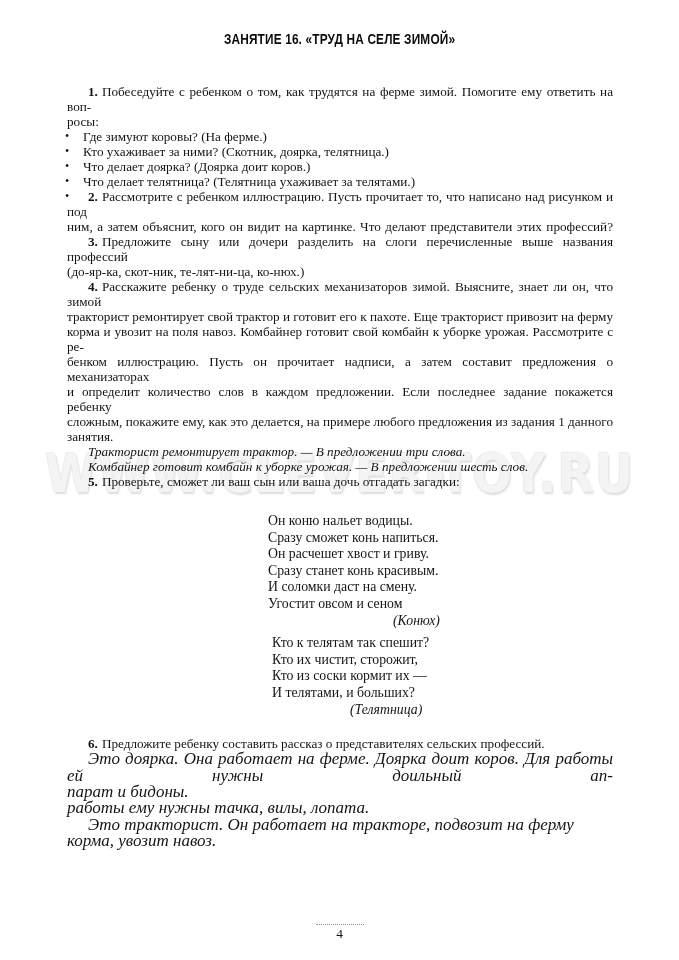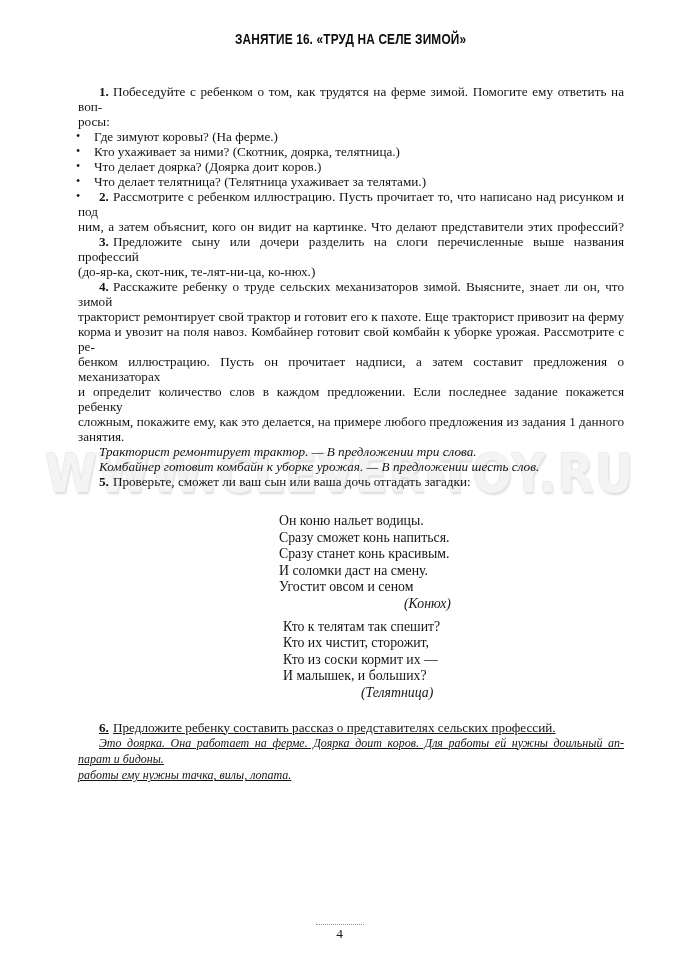--- a/index.html
+++ b/index.html
@@ -23,21 +23,21 @@
     color:#f4f4f4;
     text-shadow:1px 2px 2px #dcdcdc, -1px -1px 1px #ececec, 0 0 1px #e3e3e3;
     white-space:nowrap;
     transform:scaleY(1.12);
     transform-origin:center;
     z-index:0;
     user-select:none;
   }
   .content{
     position:absolute;
-    left:78px;top:0;
+    left:67px;top:0;
     width:546px;
     z-index:1;
   }
   .title-wrap{margin-top:30px;text-align:center;}
   .title{
     display:inline-block;
     margin:0;
     font-family:"Liberation Sans", sans-serif;
     font-weight:bold;
     font-size:14.8px;
@@ -53,22 +53,22 @@
   .ind{text-indent:21px;}
   .it{font-style:italic;}
   .num{font-weight:bold;margin-right:4px;}
   .bullet-row{position:relative;padding-left:16px;}
   .dot{position:absolute;left:-2px;top:0;font-size:12px;}
   .riddle1{margin-left:201px;margin-top:24px;}
   .riddle2{margin-left:205px;margin-top:6px;}
   .rln{font-size:13.8px;line-height:16.6px;}
   .answer1{padding-left:125px;}
   .answer2{padding-left:78px;}
-  .story-sec{margin-top:18px;text-decoration:underline;}
-  .sln{font-size:12px;line-height:16.4px;}
+  .story-sec{margin-top:18px;}
+  .sln{font-size:17px;line-height:16.4px;}
   .footer{
     position:absolute;
     top:924px;left:0;width:679px;
     text-align:center;z-index:1;
   }
   .footer-rule{
     width:48px;height:0;
     margin:0 auto;
     border-top:1px dotted #8f8f8f;
   }
@@ -119,42 +119,44 @@
       <div class="ln"><span>занятия.</span></div>
 
       <div class="ln ind it">Тракторист ремонтирует трактор. — В предложении три слова.</div>
       <div class="ln ind it">Комбайнер готовит комбайн к уборке урожая. — В предложении шесть слов.</div>
 
       <div class="ln ind"><b class="num">5.</b><span>Проверьте, сможет ли ваш сын или ваша дочь отгадать загадки:</span></div>
 
       <div class="riddle1">
         <div class="rln">Он коню нальет водицы.</div>
         <div class="rln">Сразу сможет конь напиться.</div>
+        <div class="rln">Он расчешет хвост и гриву.</div>
         <div class="rln">Сразу станет конь красивым.</div>
         <div class="rln">И соломки даст на смену.</div>
         <div class="rln">Угостит овсом и сеном</div>
         <div class="rln it answer1">(Конюх)</div>
       </div>
 
       <div class="riddle2">
         <div class="rln">Кто к телятам так спешит?</div>
         <div class="rln">Кто их чистит, сторожит,</div>
         <div class="rln">Кто из соски кормит их —</div>
-        <div class="rln">И малышек, и больших?</div>
+        <div class="rln">И телятами, и больших?</div>
         <div class="rln it answer2">(Телятница)</div>
       </div>
 
       <div class="story-sec">
         <div class="ln ind"><b class="num">6.</b><span>Предложите ребенку составить рассказ о представителях сельских профессий.</span></div>
 
         <div class="sln it jf ind">Это доярка. Она работает на ферме. Доярка доит коров. Для работы ей нужны доильный ап-</div>
         <div class="sln it">парат и бидоны.</div>
 
         <div class="sln it">работы ему нужны тачка, вилы, лопата.</div>
 
+        <div class="sln it ind">Это тракторист. Он работает на тракторе, подвозит на ферму корма, увозит навоз.</div>
       </div>
 
     </div>
   </div>
 
   <div class="footer">
     <div class="footer-rule"></div>
     <div class="footer-num">4</div>
   </div>
 

